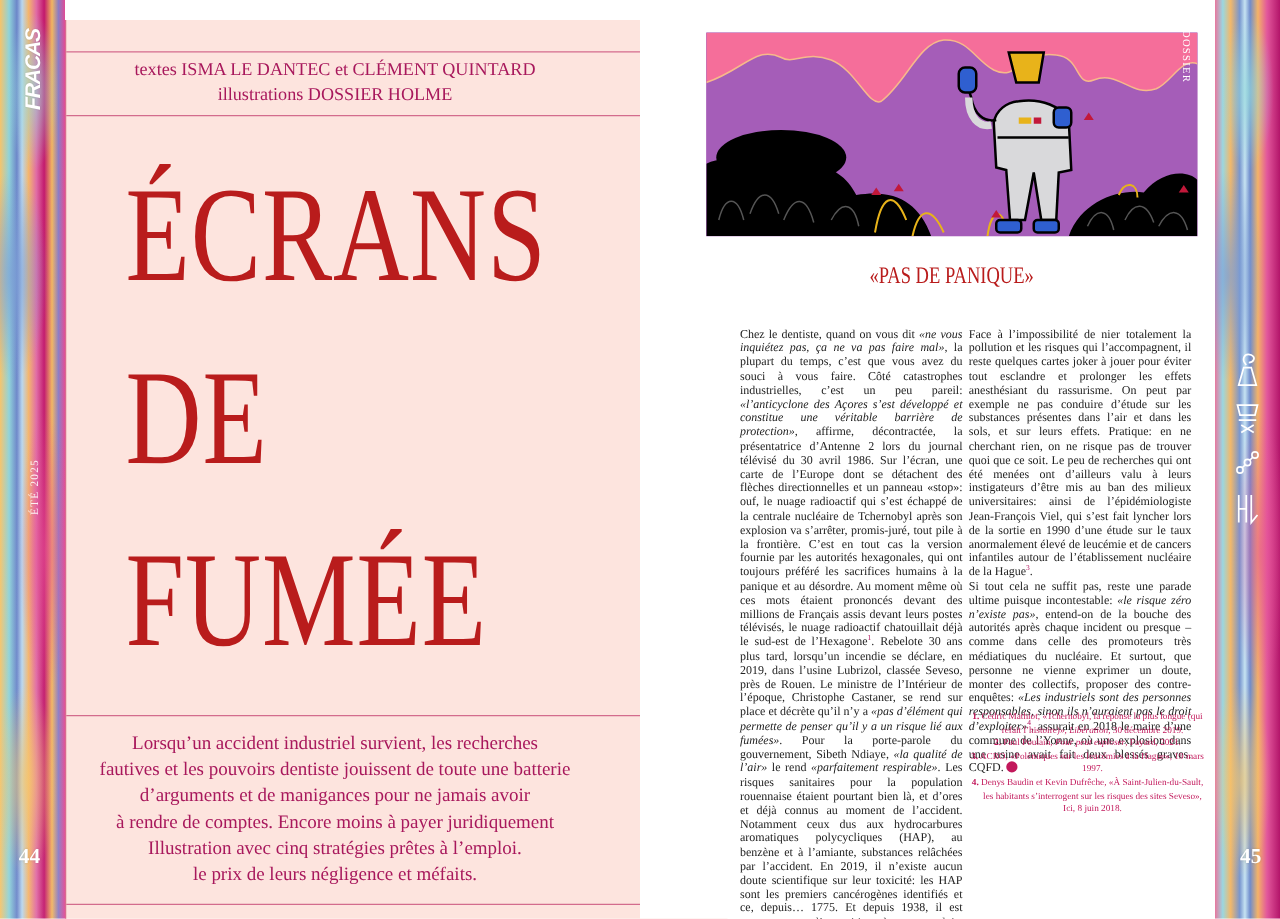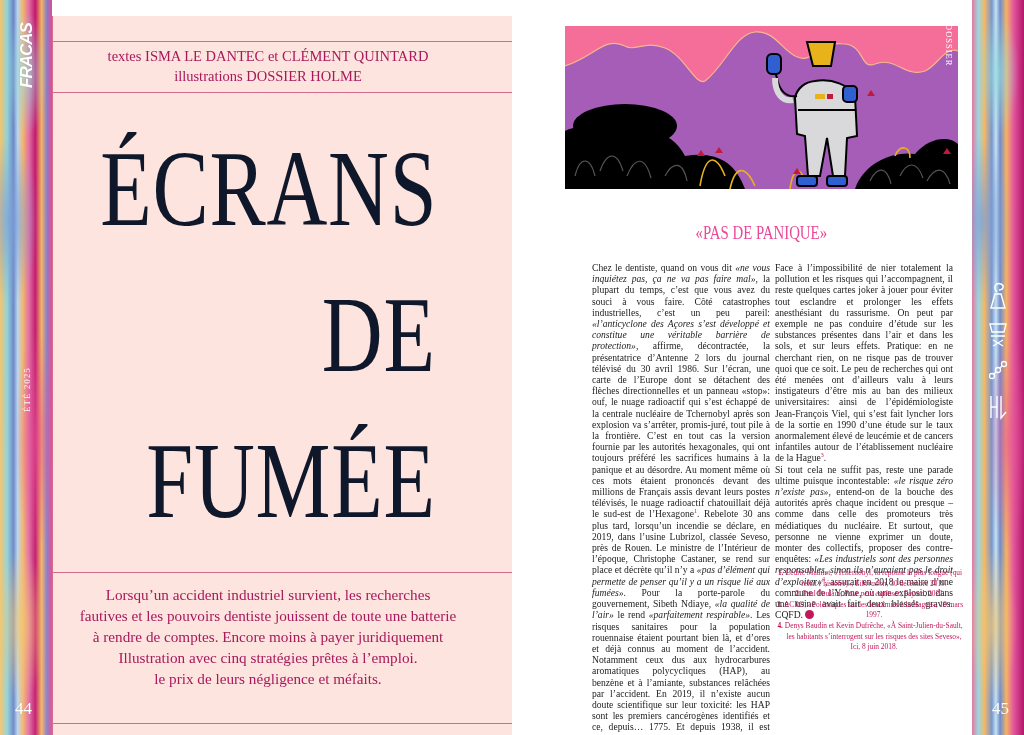--- a/index.html
+++ b/index.html
@@ -39,21 +39,21 @@
   }
   .season {
     left: 22px; top: 412px; transform: rotate(-90deg);
     font-size: 9px; letter-spacing: 1px; opacity: 0.9;
   }
   .dossier {
     right: 28px; top: 24px; left: auto; transform: rotate(90deg); transform-origin: left top;
     font-size: 8.5px; letter-spacing: 1px;
   }
   .folio {
-    position: absolute; bottom: 16px; color: #fff; font-weight: 400; font-size: 17px;
+    position: absolute; bottom: 40px; color: #fff; font-weight: 700; font-size: 17px;
     font-family: "Liberation Serif", serif; text-shadow: 0 0 2px rgba(0,0,0,0.15);
   }
   .folio.left { left: 15px; }
   .folio.right { right: 15px; }
 
   .deco-icons {
     position: absolute; right: 8px; top: 280px; width: 36px;
     display: flex; flex-direction: column; align-items: center; gap: 10px;
   }
   .deco-icons svg { display: block; }
@@ -64,22 +64,22 @@
     background: #fde4de;
     border-left: 1px solid #d96a8e;
   }
   .rule { position: absolute; left: 0; right: 0; height: 1px; background: #d36b8d; }
   .credits {
     position: absolute; top: 30px; left: 0; width: 430px; text-align: center;
     color: #a8185c; font-size: 14.5px; line-height: 20px;
   }
   .credits .line { display: block; }
   .title-block {
-    position: absolute; top: 100px; left: 0; width: 430px; text-align: right;
-    color: #0f172a;
+    position: absolute; top: 100px; left: 0; width: 430px; text-align: left;
+    color: #b91c1c;
   }
   .title-line {
     display: block;
     font-family: "Liberation Serif", "DejaVu Serif", serif;
     font-size: 108px; line-height: 146px;
     transform: scaleX(0.78); transform-origin: center;
     letter-spacing: 1px;
   }
   .standfirst {
     position: absolute; top: 568px; left: 0; width: 430px; text-align: center;
@@ -92,22 +92,22 @@
     position: absolute; left: 512px; top: 0; width: 460px; height: 735px;
     background: #fff;
   }
   .illustration {
     position: absolute; left: 53px; top: 26px; width: 393px; height: 163px;
     overflow: hidden; background: #a55db8;
   }
   .illustration svg { display: block; }
 
   .section-title {
-    position: absolute; top: 222px; left: 53px; width: 393px; text-align: center;
-    color: #ec4899; font-size: 19px; letter-spacing: 0px;
+    position: absolute; top: 210px; left: 53px; width: 393px; text-align: center;
+    color: #b91c1c; font-size: 19px; letter-spacing: 0px;
   }
   .section-title span { display: inline-block; transform: scaleX(0.78); }
 
   .col {
     position: absolute; top: 262px; width: 178px;
     font-size: 9.6px; line-height: 11.2px; color: #222; text-align: justify;
     hyphens: auto;
   }
   .col.c1 { left: 80px; }
   .col.c2 { left: 263px; }
@@ -148,20 +148,21 @@
     <div class="title-block">
       <span class="title-line">ÉCRANS</span>
       <span class="title-line">DE</span>
       <span class="title-line">FUMÉE</span>
     </div>
 
     <div class="rule" style="top:556px"></div>
     <div class="standfirst">
       <span class="line">Lorsqu’un accident industriel survient, les recherches</span>
       <span class="line">fautives et les pouvoirs dentiste jouissent de toute une batterie</span>
+      <span class="line">d’arguments et de manigances pour ne jamais avoir</span>
       <span class="line">à rendre de comptes. Encore moins à payer juridiquement</span>
       <span class="line">Illustration avec cinq stratégies prêtes à l’emploi.</span>
       <span class="line">le prix de leurs négligence et méfaits.</span>
     </div>
     <div class="rule" style="top:707px"></div>
   </div>
 
   <div class="page-right">
     <div class="illustration">
       <svg width="393" height="163" viewBox="0 0 393 163">

